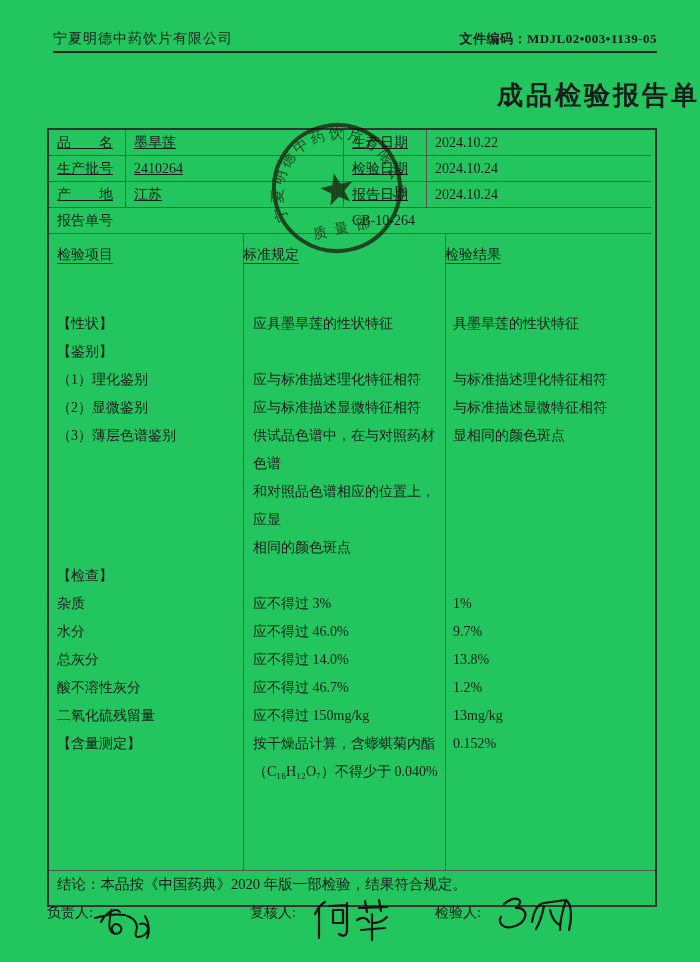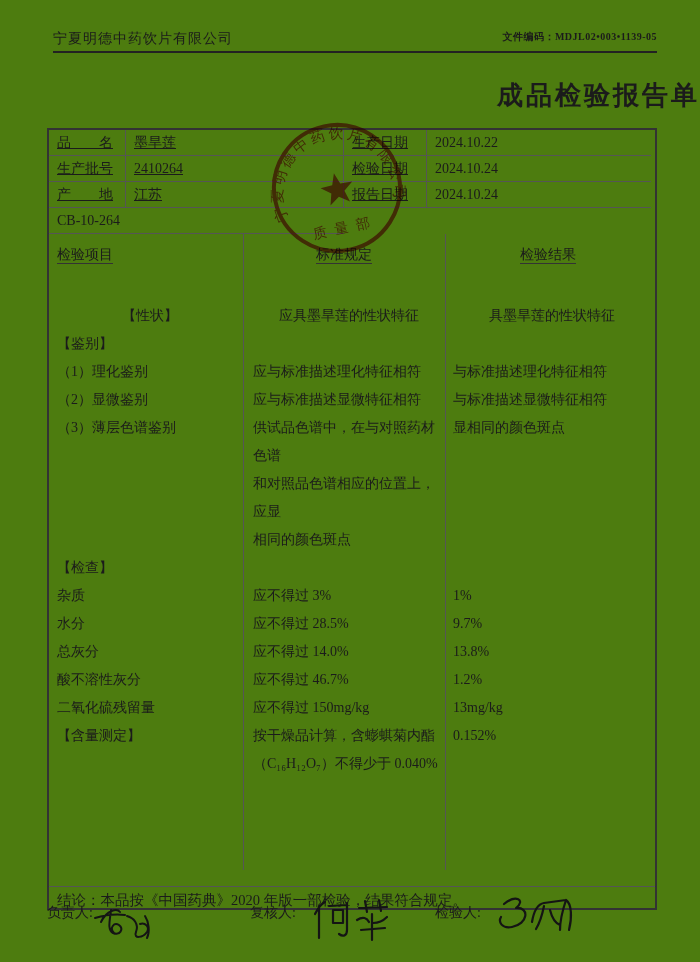--- a/index.html
+++ b/index.html
@@ -1,26 +1,26 @@
 <!DOCTYPE html>
 <html><head>
 <meta charset="utf-8">
 <style>
   html,body{margin:0;padding:0;background:#e8e8e8;}
   .page{
     position:relative;
     width:700px;height:962px;
-    background:#4d7c0f;
+    background:#22c55e;
     font-family:"Liberation Serif","DejaVu Serif",serif;
     color:#1b1b1b;
     overflow:hidden;
   }
   
   .hdr-company{position:absolute;left:53px;top:30px;font-size:14px;letter-spacing:1px;}
-  .hdr-code{position:absolute;right:43px;top:30px;font-size:10px;font-weight:bold;letter-spacing:.5px;}
+  .hdr-code{position:absolute;right:43px;top:30px;font-size:13px;font-weight:bold;letter-spacing:.5px;}
   .hdr-rule{position:absolute;left:53px;top:51px;width:604px;height:2px;background:#222;}
   
   .title{position:absolute;left:0;top:78px;width:100%;text-align:right;
          font-size:26px;font-weight:bold;letter-spacing:3px;}
   
   .doc-frame{position:absolute;left:47px;top:128px;width:606px;border:2px solid #333;background:transparent;}
   
   .info-grid{display:grid;grid-template-columns:77px 218px 83px 224px;}
   .info-cell{box-sizing:border-box;height:26px;line-height:25px;font-size:14px;
              padding-left:8px;border-bottom:1px solid #555;white-space:nowrap;overflow:hidden;}
@@ -29,26 +29,26 @@
   
   .result-table{position:relative;height:636px;font-size:14px;}
   .vline{position:absolute;top:0;bottom:0;width:1px;background:#555;}
   .vline.v1{left:194px;} .vline.v2{left:396px;}
   .rt-grid{position:relative;display:grid;grid-template-columns:194px 202px 206px;}
   .rt-head{height:44px;padding-top:12px;box-sizing:border-box;}
   .rt-head .u{border-bottom:1px solid #333;padding-bottom:1px;}
   .c-item{padding-left:8px;}
   .c-std{padding-left:10px;}
   .c-res{padding-left:8px;}
-  .c-center{text-align:center;padding-left:0;}
+  .c-center{padding-left:0;}
   .rt-row-cell{line-height:28px;white-space:pre-line;overflow:visible;}
-  .first-data-row{margin-top:24px;text-align:center;}
+  .first-data-row{margin-top:32px;}
   
-  .conclusion{border-top:1px solid #555;height:22px;line-height:26px;font-size:14.5px;
-              padding-left:8px;box-sizing:border-box;white-space:nowrap;margin-top:16px;}
+  .conclusion{border-top:1px solid #555;height:35px;line-height:26px;font-size:14.5px;
+              padding-left:8px;box-sizing:border-box;white-space:nowrap;}
   
   .sig-row{position:absolute;left:47px;top:902px;width:606px;height:56px;font-size:14px;}
   .sig-label{position:absolute;top:2px;}
   .lbl-resp{left:0;} .lbl-rev{left:203px;} .lbl-insp{left:388px;}
   .sig-svg{position:absolute;}
   .sig1{left:40px;top:0px;} .sig2{left:258px;top:-4px;} .sig3{left:445px;top:-8px;}
   
   .stamp{position:absolute;opacity:.84;mix-blend-mode:multiply;pointer-events:none;}
   .stamp-top{left:268px;top:119px;width:138px;height:138px;transform:rotate(-12deg);}
   svg text{font-family:"Liberation Serif","DejaVu Serif",serif;}
@@ -75,20 +75,21 @@
       <div class="info-cell bd-r">生产批号</div>
       <div class="info-cell bd-r">2410264</div>
       <div class="info-cell bd-r">检验日期</div>
       <div class="info-cell">2024.10.24</div>
 
       <div class="info-cell bd-r">产　　地</div>
       <div class="info-cell bd-r">江苏</div>
       <div class="info-cell bd-r">报告日期</div>
       <div class="info-cell">2024.10.24</div>
 
+      <div class="info-cell span2">报告单号</div>
       <div class="info-cell span2">CB-10-264</div>
     </div>
 
     <div class="result-table">
       <div class="vline v1"></div>
       <div class="vline v2"></div>
 
       <div class="rt-grid">
 
         <div class="rt-head c-item"><span class="u">检验项目</span></div>
@@ -119,21 +120,21 @@
 
         <div class="rt-row-cell c-item">【检查】</div>
         <div class="rt-row-cell c-std"></div>
         <div class="rt-row-cell c-res"></div>
 
         <div class="rt-row-cell c-item">杂质</div>
         <div class="rt-row-cell c-std">应不得过 3%</div>
         <div class="rt-row-cell c-res">1%</div>
 
         <div class="rt-row-cell c-item">水分</div>
-        <div class="rt-row-cell c-std">应不得过 28.5%</div>
+        <div class="rt-row-cell c-std">应不得过 46.0%</div>
         <div class="rt-row-cell c-res">9.7%</div>
 
         <div class="rt-row-cell c-item">总灰分</div>
         <div class="rt-row-cell c-std">应不得过 14.0%</div>
         <div class="rt-row-cell c-res">13.8%</div>
 
         <div class="rt-row-cell c-item">酸不溶性灰分</div>
         <div class="rt-row-cell c-std">应不得过 46.7%</div>
         <div class="rt-row-cell c-res">1.2%</div>
 

